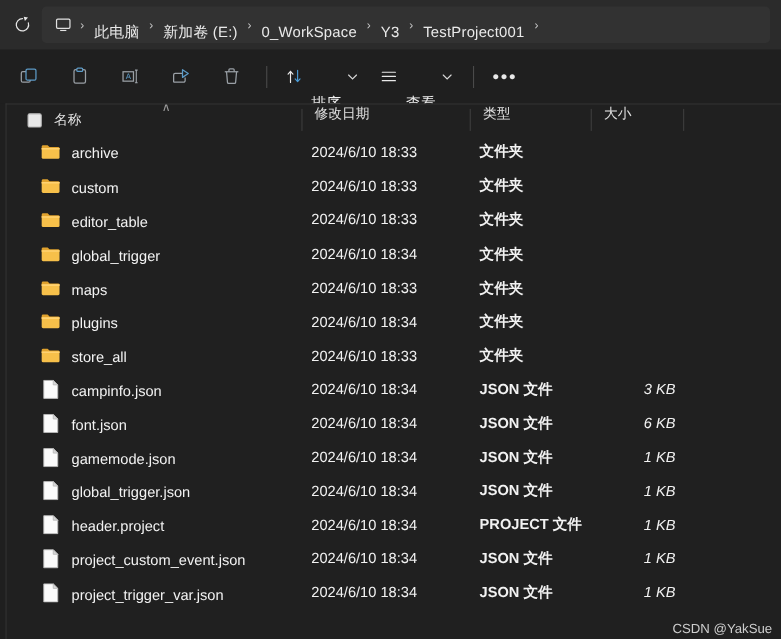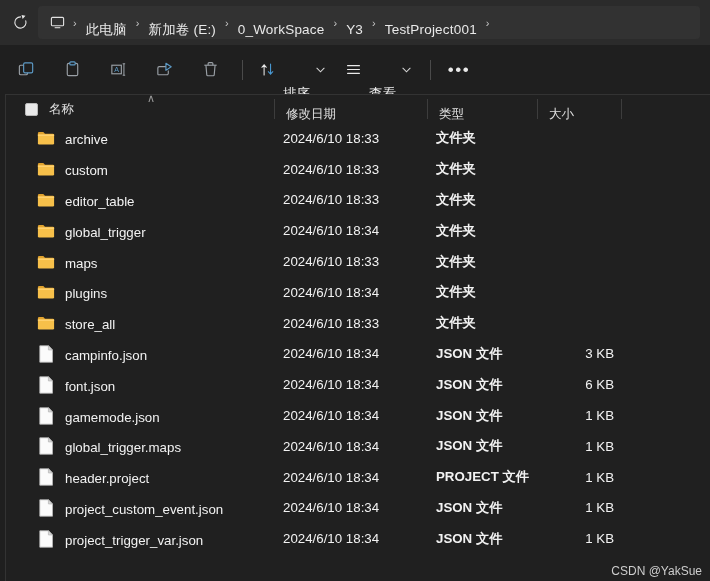--- a/index.html
+++ b/index.html
@@ -156,21 +156,21 @@
     top: -2px;
     font-size: 11px;
     color: #9a9a9a;
     line-height: 1;
   }
   .ch-cell {
     position: absolute;
     top: 0;
     height: 28px;
     display: flex;
-    align-items: flex-end;
+    align-items: flex-start;
     box-sizing: border-box;
   }
   .ch-cell .sep {
     position: absolute;
     left: 0;
     top: 4px;
     bottom: 4px;
     width: 1px;
     background: #3d3d3d;
   }
@@ -221,20 +221,21 @@
     flex: 0 0 auto;
   }
   .cell-date { position: absolute; left: 277px; white-space: nowrap; }
   .cell-type { position: absolute; left: 430px; white-space: nowrap; font-weight: bold; }
   .cell-size {
     position: absolute;
     left: 533px;
     width: 75px;
     text-align: right;
     white-space: nowrap;
+    font-style: italic;
   }
 
   .watermark {
     position: absolute;
     right: 8px;
     bottom: 3px;
     font-size: 12px;
     color: #cdcdcd;
     white-space: nowrap;
   }
@@ -526,21 +527,21 @@
         <div class="cell-size">1 KB</div>
       </div>
       <div class="row">
         <div class="cell-name">
           <span class="ico">
             <svg width="15" height="18" viewBox="0 0 15 18">
               <path d="M0.8 0.8 h8.6 l4.1 4.1 v12.3 h-12.7 Z" fill="#fbfbfb" stroke="#b9b9b9" stroke-width="0.8"></path>
               <path d="M9.4 0.8 v4.1 h4.1 Z" fill="#d8d8d8" stroke="#b9b9b9" stroke-width="0.8"></path>
             </svg>
           </span>
-          <span>global_trigger.maps</span>
+          <span>global_trigger.json</span>
         </div>
         <div class="cell-date">2024/6/10 18:34</div>
         <div class="cell-type">JSON 文件</div>
         <div class="cell-size">1 KB</div>
       </div>
       <div class="row">
         <div class="cell-name">
           <span class="ico">
             <svg width="15" height="18" viewBox="0 0 15 18">
               <path d="M0.8 0.8 h8.6 l4.1 4.1 v12.3 h-12.7 Z" fill="#fbfbfb" stroke="#b9b9b9" stroke-width="0.8"></path>

